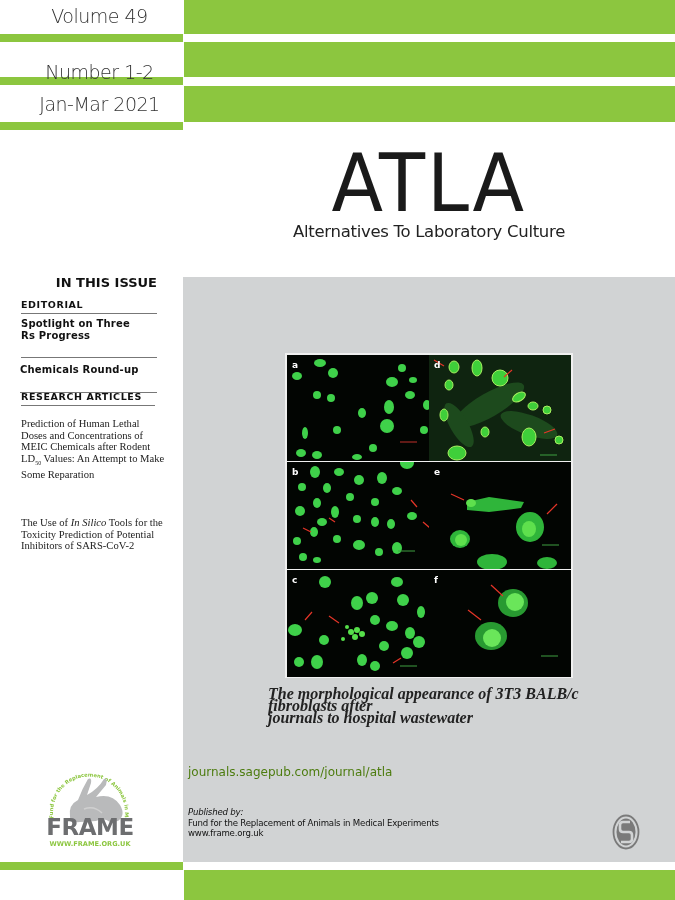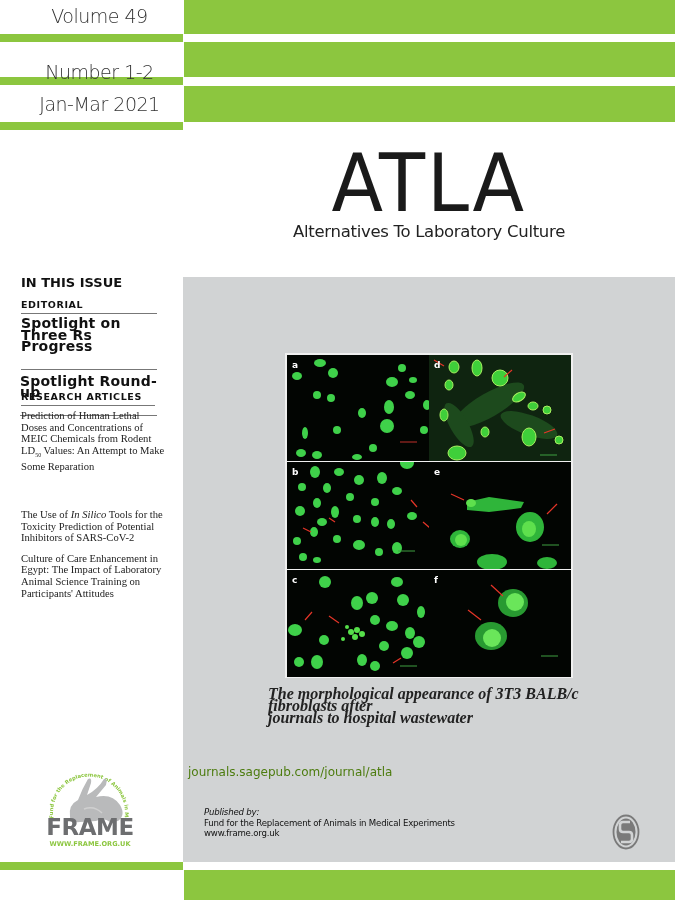--- a/index.html
+++ b/index.html
@@ -7,29 +7,29 @@
   .abs{position:absolute;}
   .green{background:#8cc63f;}
   .hdr-label{position:absolute;left:0;width:183px;text-align:center;font-family:"DejaVu Sans",sans-serif;font-size:19px;font-weight:300;color:#333;letter-spacing:-0.5px;margin-left:8px;}
   .title{position:absolute;left:183px;width:492px;top:140px;text-align:center;font-family:"DejaVu Sans",sans-serif;font-size:82px;font-weight:normal;color:#1a1a1a;letter-spacing:2px;line-height:88px;transform:scaleY(0.98);}
   .title span{display:inline-block;transform:scaleX(0.92);}
   .subtitle{position:absolute;left:183px;width:492px;top:222px;text-align:center;font-family:"DejaVu Sans",sans-serif;font-size:16.5px;color:#222;letter-spacing:-0.3px;}
   .grey{position:absolute;left:183px;top:277px;width:492px;height:585px;background:#d1d3d4;}
   .toc{position:absolute;left:21px;width:136px;}
   .toc-heading{font-family:"DejaVu Sans",sans-serif;font-weight:bold;color:#111;}
   .toc-sec{font-family:"DejaVu Sans",sans-serif;font-weight:bold;font-size:9.5px;color:#111;letter-spacing:0.6px;padding-bottom:3px;border-bottom:1px solid #777;}
-  .toc-item{font-family:"DejaVu Sans",sans-serif;font-weight:bold;font-size:14px;color:#111;line-height:11.5px;padding-bottom:16px;border-bottom:1px solid #777;letter-spacing:0.2px;}
+  .toc-item{font-family:"DejaVu Sans",sans-serif;font-weight:bold;font-size:10px;color:#111;line-height:11.5px;padding-bottom:16px;border-bottom:1px solid #777;letter-spacing:0.2px;}
   .art{font-family:"Liberation Serif","DejaVu Serif",serif;font-size:10.6px;line-height:11.6px;color:#222;}
   .art i{font-style:italic;}
   .figure{position:absolute;left:285px;top:353px;width:288px;height:325px;background:#f0f0f0;}
   .panel{position:absolute;overflow:hidden;background:#020502;}
   .panel .lbl{position:absolute;left:5px;top:5px;color:#fff;font-family:"DejaVu Sans",sans-serif;font-weight:bold;font-size:9px;}
   .caption{position:absolute;left:268px;top:688px;width:360px;font-family:"Liberation Serif","DejaVu Serif",serif;font-style:italic;font-weight:bold;font-size:16px;line-height:12px;color:#222;}
   .url{position:absolute;left:188px;top:765px;font-family:"DejaVu Sans",sans-serif;font-size:12px;color:#4d7c0f;}
-  .pub{position:absolute;left:188px;top:807px;font-family:"DejaVu Sans",sans-serif;font-size:8.6px;line-height:10.5px;color:#111;letter-spacing:-0.2px;margin-left:16px;}
+  .pub{position:absolute;left:188px;top:807px;font-family:"DejaVu Sans",sans-serif;font-size:8.6px;line-height:10.5px;color:#111;letter-spacing:-0.2px;}
   .pub i{font-style:italic;}
 </style>
 </head>
 <body>
 
 <div class="abs green" style="left:184px;top:0;width:491px;height:34px;"></div>
 <div class="abs green" style="left:0;top:34px;width:183px;height:8px;"></div>
 <div class="abs green" style="left:184px;top:42px;width:491px;height:35px;"></div>
 <div class="abs green" style="left:0;top:77px;width:183px;height:8px;"></div>
 <div class="abs green" style="left:184px;top:86px;width:491px;height:36px;"></div>
@@ -38,36 +38,33 @@
 <div class="hdr-label" style="top:5px;">Volume 49</div>
 <div class="hdr-label" style="top:61px;">Number 1-2</div>
 <div class="hdr-label" style="top:93px;">Jan-Mar 2021</div>
 
 <div class="title"><span>ATLA</span></div>
 <div class="subtitle">Alternatives To Laboratory Culture</div>
 
 <div class="grey"></div>
 
 <div class="toc" style="top:275px;">
-  <div class="toc-heading" style="font-size:13px;margin-bottom:9px;">IN THIS ISSUE</div>
+  <div class="toc-heading" style="font-size:13px;margin-bottom:9px;text-align:right;">IN THIS ISSUE</div>
   <div class="toc-sec" style="margin-bottom:4px;">EDITORIAL</div>
   <div class="toc-item" style="margin-bottom:6px;width:120px;padding-right:16px;">Spotlight on Three Rs Progress</div>
-  <div class="toc-item" style="margin-left:-1px;">Spotlight Round-up</div>
+  <div class="toc-item" style="margin-left:-1px;">Chemicals Round-up</div>
 </div>
 
 <div class="toc" style="top:391px;width:144px;">
-  <div class="toc-sec" style="margin-bottom:4px;width:134px;">RESEARCH ARTICLES</div>
+  <div class="toc-sec" style="margin-bottom:12px;width:134px;">RESEARCH ARTICLES</div>
   <div class="art" style="margin-bottom:9px;">
-    <span>Prediction of Human Lethal Doses and Concentrations of MEIC Chemicals from Rodent LD</span><sub style="font-size:6px;">50</sub><span> Values: An Attempt to Make Some Reparation</span>
+    <span>Prediction of Human Lethal Doses and Concentrations of MEIC Chemicals after Rodent LD</span><sub style="font-size:6px;">50</sub><span> Values: An Attempt to Make Some Reparation</span>
   </div>
   <div class="art" style="margin-bottom:9px;margin-top:36px;">
     <span>The Use of </span><i>In Silico</i><span> Tools for the Toxicity Prediction of Potential Inhibitors of SARS-CoV-2</span>
-  </div>
-  <div class="art">
-    <span>Culture of Care Enhancement in Egypt: The Impact of Laboratory Animal Science Training on Participants' Attitudes</span>
   </div>
 </div>
 
 <div class="figure">
 
   <div class="panel" style="left:2px;top:2px;width:142px;height:106px;">
     <svg width="142" height="106">
       <g fill="#3fd14a">
         <ellipse cx="33" cy="8" rx="6" ry="4"></ellipse>
           <ellipse cx="10" cy="21" rx="5" ry="4"></ellipse>

